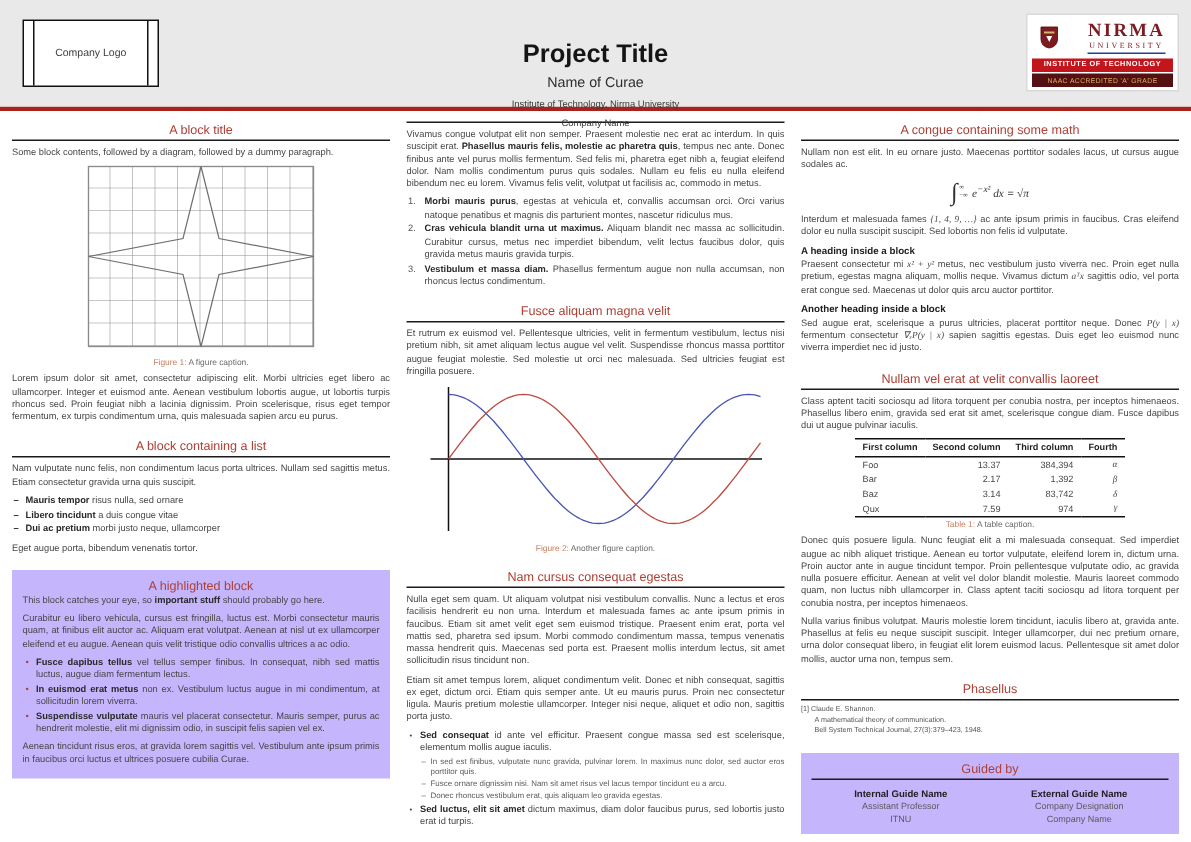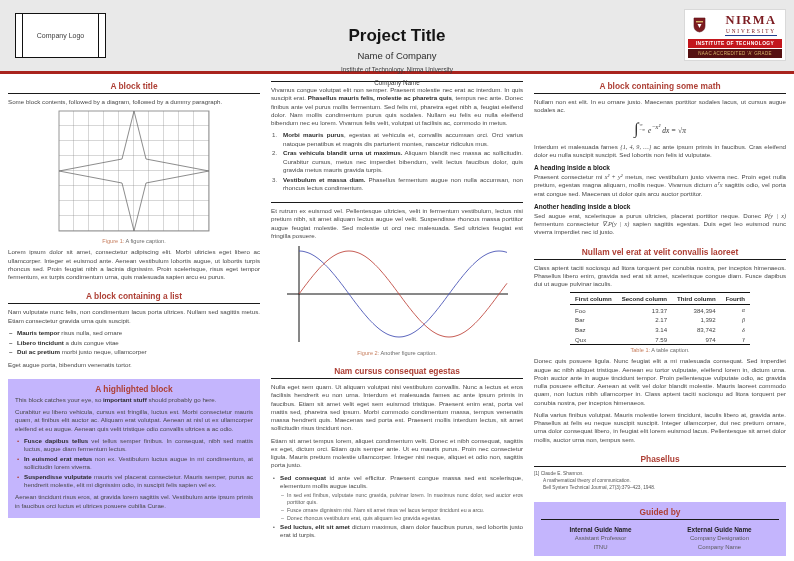--- a/index.html
+++ b/index.html
@@ -29,21 +29,21 @@
   .nirma-bar1 { background:#c3161c; color:#ffffff; font-size:4.9px; font-weight:bold; text-align:center; padding:2px 0; letter-spacing:.4px; }
   .nirma-bar2 { background:#551011; color:#d7b469; font-size:4.5px; text-align:center; padding:2px 0; letter-spacing:.3px; margin-top:1px; }
 
   .redline { height:3px; background:#a8231d; }
 
   
   .cols { display:flex; gap:11px; padding:7px 8px 0; }
   .col  { flex:1; min-width:0; }
   .blk  { margin-bottom:10px; }
 
-  h2 { font-size:8.4px; color:#ae4036; text-align:center; margin:0 0 2px; font-weight:bold; }
+  h2 { font-size:8.4px; color:#ae4036; text-align:center; margin:0 0 2px; font-weight:normal; }
   h3 { font-size:6.5px; color:#1c1c1c; margin:5px 0 2px; font-weight:bold; }
   .rule { border-top:1.1px solid #1a1a1a; margin:0 0 4px; }
 
   p { font-size:6.2px; line-height:1.33; color:#474747; text-align:justify; margin:0 0 4px; }
   .lead, b { font-weight:bold; color:#2a2a2a; }
   .m { font-family:"Liberation Serif", serif; font-style:italic; }
 
   ul, ol { margin:2px 0 4px; padding-left:9px; list-style:none; }
   li { font-size:6.2px; line-height:1.33; color:#474747; margin-bottom:1.5px; position:relative; text-align:justify; }
   ul.dash > li::before   { content:"–"; position:absolute; left:-8px; font-weight:bold; color:#2a2a2a; }
@@ -85,21 +85,21 @@
 
 <div class="page">
 
   <header>
     <div class="logo-box">
       <span class="logo-text">Company Logo</span>
     </div>
 
     <div class="titles">
       <div class="title">Project Title</div>
-      <div class="author">Name of Company</div>
+      <div class="author">Name of Curae</div>
       <div class="inst">Institute of Technology, Nirma University</div>
       <div class="comp">Company Name</div>
     </div>
 
     <div class="nirma">
       <div class="nirma-top">
         <svg width="13" height="16" viewBox="0 0 13 16">
           <path d="M1 1 h11 v8 q0 5 -5.5 6 Q1 14 1 9 Z" fill="#7c1b20" stroke="#5a1115" stroke-width="0.6"></path>
           <path d="M3 4 h7 v1.4 h-7 Z" fill="#d7b469"></path>
           <path d="M4.5 7 l2 4 l2 -4 Z" fill="#ffffff"></path>
@@ -173,20 +173,21 @@
         <div class="rule"></div>
         <p><span>Vivamus congue volutpat elit non semper. Praesent molestie nec erat ac interdum. In quis suscipit erat. </span><b>Phasellus mauris felis, molestie ac pharetra quis</b><span>, tempus nec ante. Donec finibus ante vel purus mollis fermentum. Sed felis mi, pharetra eget nibh a, feugiat eleifend dolor. Nam mollis condimentum purus quis sodales. Nullam eu felis eu nulla eleifend bibendum nec eu lorem. Vivamus felis velit, volutpat ut facilisis ac, commodo in metus.</span></p>
         <ol>
           <li><span class="lead">Morbi mauris purus</span><span>, egestas at vehicula et, convallis accumsan orci. Orci varius natoque penatibus et magnis dis parturient montes, nascetur ridiculus mus.</span></li>
           <li><span class="lead">Cras vehicula blandit urna ut maximus.</span><span> Aliquam blandit nec massa ac sollicitudin. Curabitur cursus, metus nec imperdiet bibendum, velit lectus faucibus dolor, quis gravida metus mauris gravida turpis.</span></li>
           <li><span class="lead">Vestibulum et massa diam.</span><span> Phasellus fermentum augue non nulla accumsan, non rhoncus lectus condimentum.</span></li>
         </ol>
       </div>
 
       <div class="blk">
+        <h2>Fusce aliquam magna velit</h2>
         <div class="rule"></div>
         <p>Et rutrum ex euismod vel. Pellentesque ultricies, velit in fermentum vestibulum, lectus nisi pretium nibh, sit amet aliquam lectus augue vel velit. Suspendisse rhoncus massa porttitor augue feugiat molestie. Sed molestie ut orci nec malesuada. Sed ultricies feugiat est fringilla posuere.</p>
         <figure>
           <svg width="225" height="100" viewBox="0 0 225 100">
             <line x1="14" y1="2" x2="14" y2="98" stroke="#111" stroke-width="1"></line>
             <line x1="2" y1="50" x2="223" y2="50" stroke="#111" stroke-width="1"></line>
             <polyline fill="none" stroke-width="0.9" points="14,7.0 16,7.1 18,7.3 20,7.8 22,8.4 24,9.1 26,10.0 28,11.1 30,12.3 32,13.7 34,15.2 36,16.9 38,18.7 40,20.6 42,22.6 44,24.7 46,27.0 48,29.3 50,31.7 52,34.2 54,36.7 56,39.3 58,41.9 60,44.6 62,47.3 64,50.0 66,52.7 68,55.4 70,58.1 72,60.7 74,63.3 76,65.8 78,68.3 80,70.7 82,73.0 84,75.3 86,77.4 88,79.4 90,81.3 92,83.1 94,84.8 96,86.3 98,87.7 100,88.9 102,90.0 104,90.9 106,91.6 108,92.2 110,92.7 112,92.9 114,93.0 116,92.9 118,92.7 120,92.2 122,91.6 124,90.9 126,90.0 128,88.9 130,87.7 132,86.3 134,84.8 136,83.1 138,81.3 140,79.4 142,77.4 144,75.3 146,73.0 148,70.7 150,68.3 152,65.8 154,63.3 156,60.7 158,58.1 160,55.4 162,52.7 164,50.0 166,47.3 168,44.6 170,41.9 172,39.3 174,36.7 176,34.2 178,31.7 180,29.3 182,27.0 184,24.7 186,22.6 188,20.6 190,18.7 192,16.9 194,15.2 196,13.7 198,12.3 200,11.1 202,10.0 204,9.1 206,8.4 208,7.8 210,7.3 212,7.1 214,7.0 216,7.1 218,7.3 220,7.8 222,8.4" stroke="#4a55b5"></polyline>
             <polyline fill="none" stroke-width="0.9" points="14,50.0 16,47.3 18,44.6 20,41.9 22,39.3 24,36.7 26,34.2 28,31.7 30,29.3 32,27.0 34,24.7 36,22.6 38,20.6 40,18.7 42,16.9 44,15.2 46,13.7 48,12.3 50,11.1 52,10.0 54,9.1 56,8.4 58,7.8 60,7.3 62,7.1 64,7.0 66,7.1 68,7.3 70,7.8 72,8.4 74,9.1 76,10.0 78,11.1 80,12.3 82,13.7 84,15.2 86,16.9 88,18.7 90,20.6 92,22.6 94,24.7 96,27.0 98,29.3 100,31.7 102,34.2 104,36.7 106,39.3 108,41.9 110,44.6 112,47.3 114,50.0 116,52.7 118,55.4 120,58.1 122,60.7 124,63.3 126,65.8 128,68.3 130,70.7 132,73.0 134,75.3 136,77.4 138,79.4 140,81.3 142,83.1 144,84.8 146,86.3 148,87.7 150,88.9 152,90.0 154,90.9 156,91.6 158,92.2 160,92.7 162,92.9 164,93.0 166,92.9 168,92.7 170,92.2 172,91.6 174,90.9 176,90.0 178,88.9 180,87.7 182,86.3 184,84.8 186,83.1 188,81.3 190,79.4 192,77.4 194,75.3 196,73.0 198,70.7 200,68.3 202,65.8 204,63.3 206,60.7 208,58.1 210,55.4 212,52.7 214,50.0 216,47.3 218,44.6 220,41.9 222,39.3" stroke="#bf4a41"></polyline>
           </svg>
           <figcaption>
@@ -212,21 +213,21 @@
           <li><span class="lead">Sed luctus, elit sit amet</span><span> dictum maximus, diam dolor faucibus purus, sed lobortis justo erat id turpis.</span></li>
 
         </ul>
       </div>
 
     </section>
 
     <section class="col">
 
       <div class="blk">
-        <h2>A block containing some math</h2>
+        <h2>A congue containing some math</h2>
         <div class="rule"></div>
         <p>Nullam non est elit. In eu ornare justo. Maecenas porttitor sodales lacus, ut cursus augue sodales ac.</p>
         <div class="equation">
           <span class="int-sym">∫</span>
           <span class="int-lims">
               <span>∞</span>
               <span>−∞</span>
             </span>
           <span><span>e</span><sup>−x²</sup><span> dx = </span><span>√π</span></span>
         </div>

